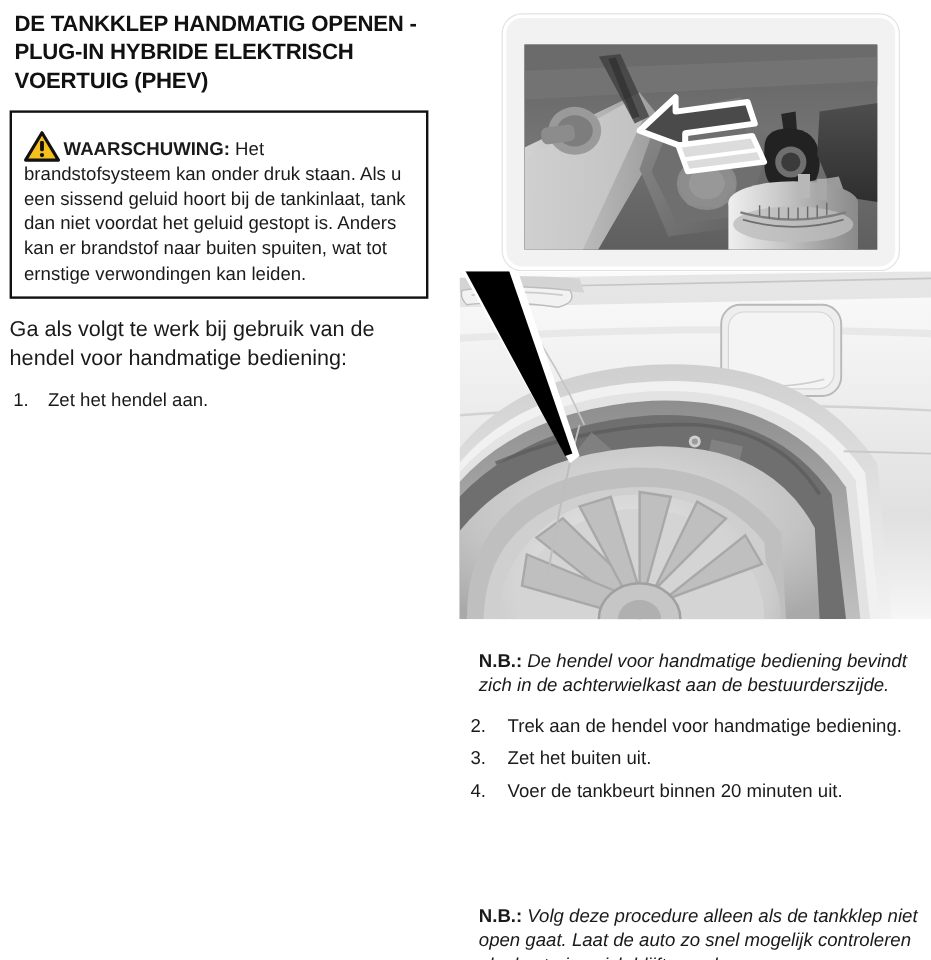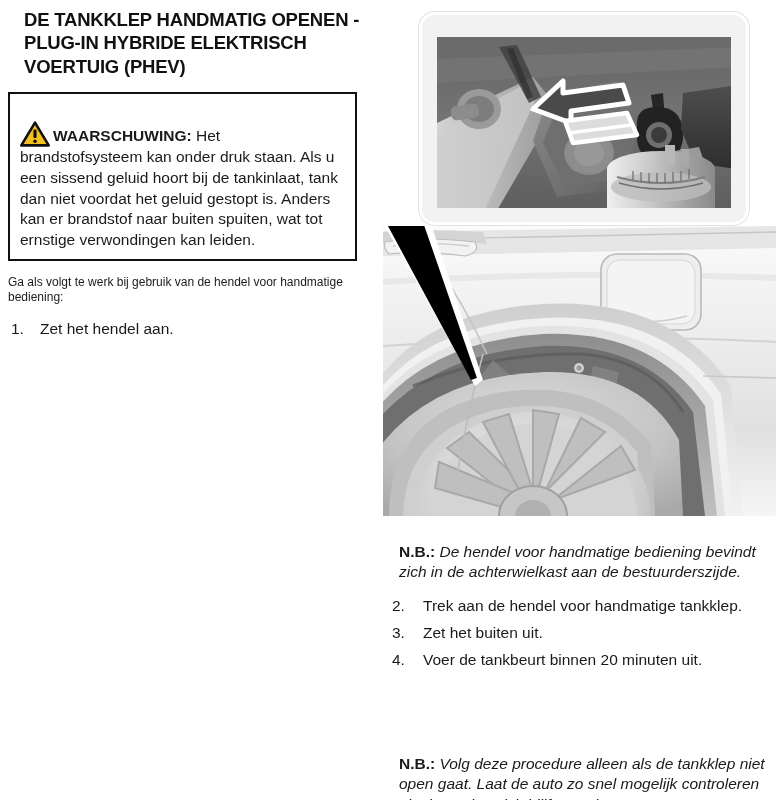--- a/index.html
+++ b/index.html
@@ -23,28 +23,28 @@
     top: 8px;
     width: 360px;
   }
 
   #page-title {
     font-size: 18.5px;
     font-weight: bold;
     line-height: 1.27;
     letter-spacing: -0.2px;
     color: #111111;
-    margin: 0 0 14px 16px;
+    margin: 0 0 14px 4px;
     text-transform: uppercase;
   }
 
   
   #warning-box {
     border: 2px solid #111111;
-    padding: 27px 10px 8px 10px;
+    padding: 15px 10px 8px 10px;
     margin: 0 0 14px 0;
     width: 325px;
     box-sizing: content-box;
   }
   #warning-text {
     font-size: 15.5px;
     line-height: 1.33;
     color: #1a1a1a;
   }
   .warn-tri {
@@ -62,21 +62,21 @@
     line-height: 1.33;
     margin: 0 0 13px 0;
     font-style: italic;
     color: #1a1a1a;
   }
   .note .nb {
     font-weight: bold;
     font-style: normal;
   }
   .para {
-    font-size: 12px;
+    font-size: 18px;
     line-height: 1.33;
     margin: 0 0 13px 0;
     color: #1a1a1a;
   }
 
   ol.steps {
     list-style: none;
     margin: 0;
     padding: 0;
   }
@@ -374,20 +374,20 @@
       <g>
         <path d="M-14,-28 L38,-32 L100,154 L92,160 Z" fill="#ffffff"></path>
         <path d="M-8,-24 L32,-27 L94,152 L88,154 Z" fill="#000000"></path>
       </g>
     </svg>
   </div>
 
   <p class="rc-note" id="rc-note-1"><span class="nb">N.B.:</span><span> De hendel voor handmatige bediening bevindt zich in de achterwielkast aan de bestuurderszijde.</span></p>
 
   <ol class="steps-right">
-    <li><span class="num">2.</span><span>Trek aan de hendel voor handmatige tankklep.</span></li>
+    <li><span class="num">2.</span><span>Trek aan de hendel voor handmatige bediening.</span></li>
     <li><span class="num">3.</span><span>Zet het buiten uit.</span></li>
     <li><span class="num">4.</span><span>Voer de tankbeurt binnen 20 minuten uit.</span></li>
   </ol>
 
   <p class="rc-note" id="rc-note-2"><span class="nb">N.B.:</span><span> Volg deze procedure alleen als de tankklep niet open gaat. Laat de auto zo snel mogelijk controleren als de storing zich blijft voordoen.</span></p>
 
 </div>
 
 </body></html>

